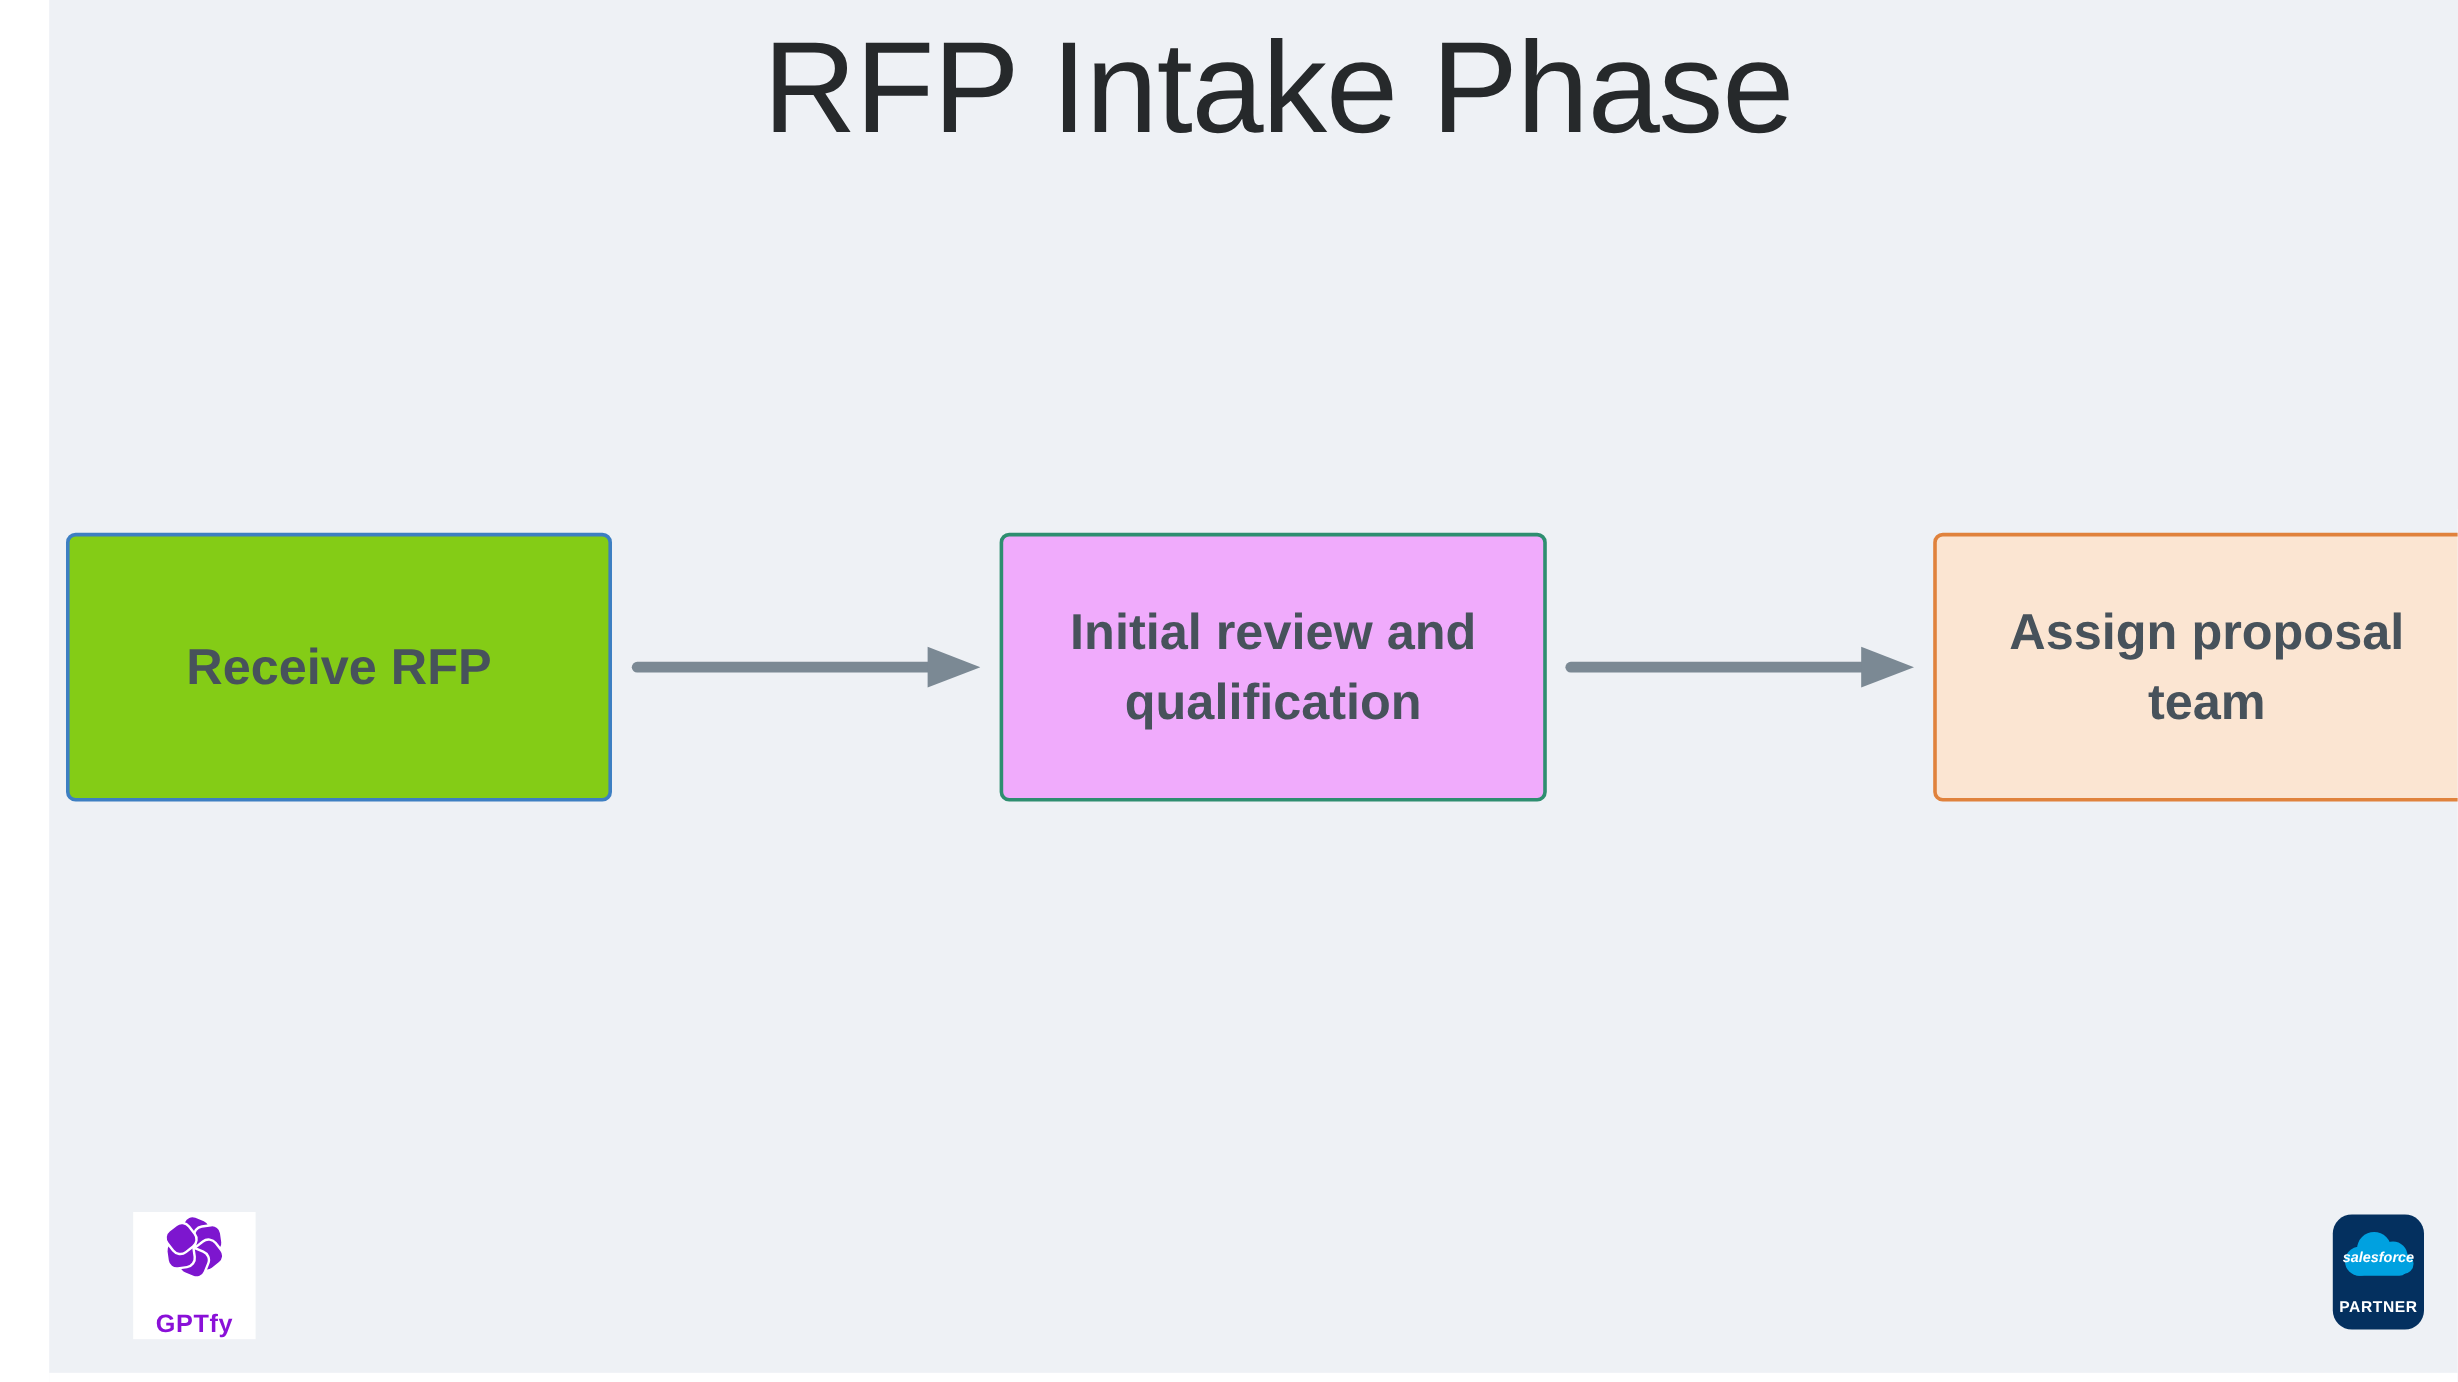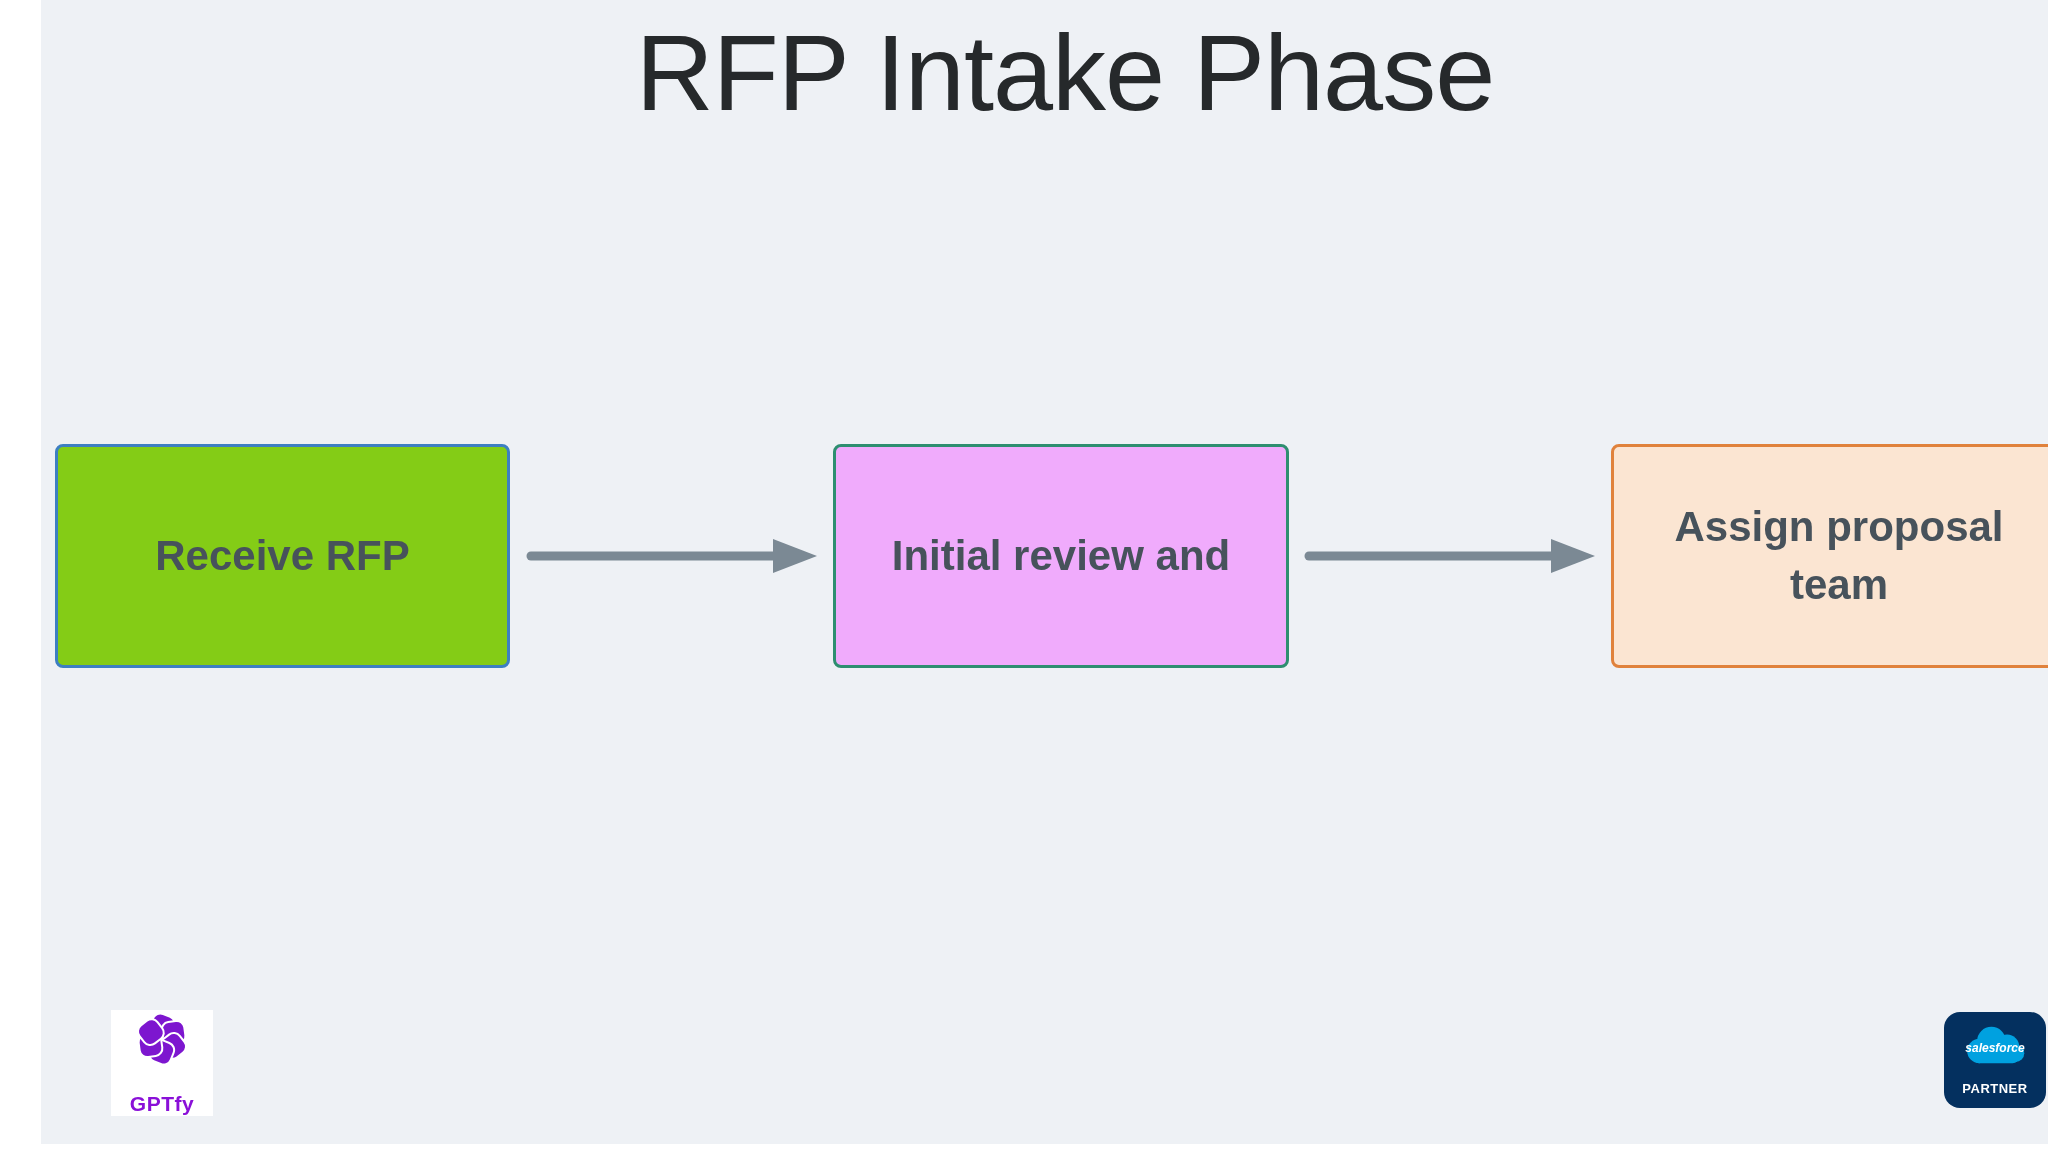--- a/index.html
+++ b/index.html
@@ -73,21 +73,21 @@
     font-weight: 700;
     letter-spacing: 0.5px;
     color: #8a10d8;
   }
 
   
   .sf-badge {
     position: absolute;
     left: 1903px;
     top: 1012px;
-    width: 102px;
+    width: 76px;
     height: 96px;
     background: #04305f;
     border-radius: 16px;
   }
   .sf-cloud {
     position: absolute;
     left: 50%;
     top: 9px;
     transform: translateX(-50%);
     width: 72px;
@@ -136,20 +136,21 @@
     <span class="line">Receive RFP</span>
   </div>
 
   <svg class="arrow arrow-1" viewBox="0 0 292 44">
     <line x1="6" y1="22" x2="252" y2="22" stroke="#7b8994" stroke-width="9" stroke-linecap="round"></line>
     <polygon points="248,5 292,22 248,39" fill="#7b8994"></polygon>
   </svg>
 
   <div class="node node-review">
     <span class="line">Initial review and</span>
+    <span class="line">qualification</span>
   </div>
 
   <svg class="arrow arrow-2" viewBox="0 0 292 44">
     <line x1="6" y1="22" x2="252" y2="22" stroke="#7b8994" stroke-width="9" stroke-linecap="round"></line>
     <polygon points="248,5 292,22 248,39" fill="#7b8994"></polygon>
   </svg>
 
   <div class="node node-assign">
     <span class="line">Assign proposal</span>
     <span class="line">team</span>

